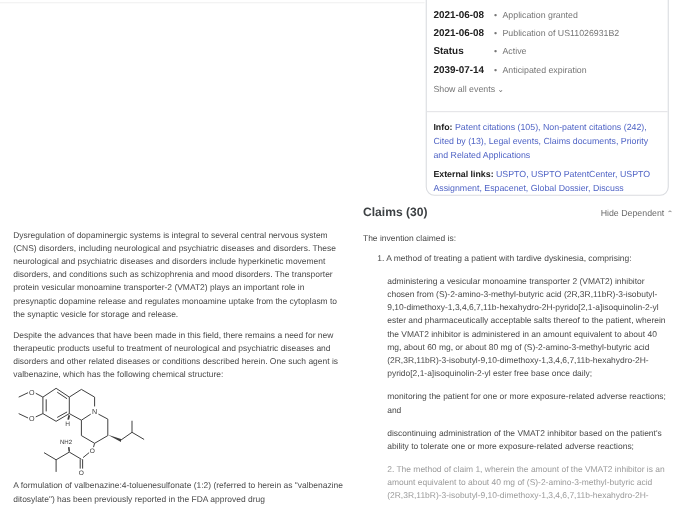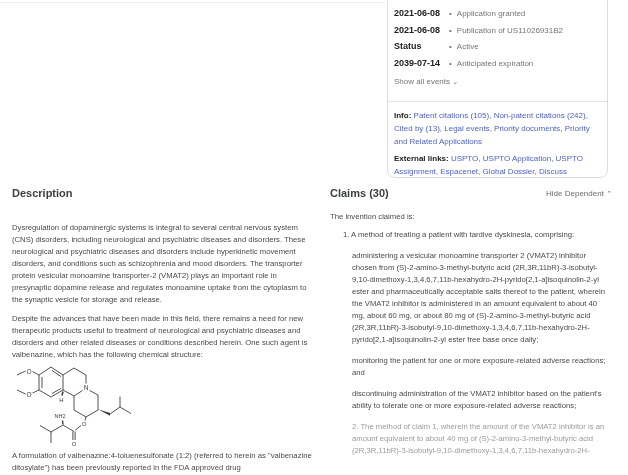--- a/index.html
+++ b/index.html
@@ -79,30 +79,29 @@
         <span class="t-label">Anticipated expiration</span>
       </div>
     </div>
   <div class="show-all">
     <span>Show all events</span>
     <span class="chev">⌄</span>
   </div>
   <div class="card-divider"></div>
   <div class="info-block">
     <b>Info:</b>
-    <span id="info-links"><span class="link">Patent citations (105)</span>, <span class="link">Non-patent citations (242)</span>, <span class="link">Cited by (13)</span>, <span class="link">Legal events</span>, <span class="link">Priority documents</span>, <span class="link">Priority and Related Applications</span></span>
+    <span id="info-links"><span class="link">Patent citations (105)</span>, <span class="link">Non-patent citations (242)</span>, <span class="link">Cited by (13)</span>, <span class="link">Legal events</span>, <span class="link">Claims documents</span>, <span class="link">Priority and Related Applications</span></span>
   </div>
   <div class="ext-block">
     <b>External links:</b>
-    <span id="ext-links"><span class="link">USPTO</span>, <span class="link">USPTO Application</span>, <span class="link">USPTO Assignment</span>, <span class="link">Espacenet</span>, <span class="link">Global Dossier</span>, <span class="link">Discuss</span></span>
+    <span id="ext-links"><span class="link">USPTO</span>, <span class="link">USPTO PatentCenter</span>, <span class="link">USPTO Assignment</span>, <span class="link">Espacenet</span>, <span class="link">Global Dossier</span>, <span class="link">Discuss</span></span>
   </div>
 </div>
 
 <div class="desc-col">
-  <div class="col-h">Description</div>
   <div class="desc-paras" id="desc-paras">
       <p>Dysregulation of dopaminergic systems is integral to several central nervous system (CNS) disorders, including neurological and psychiatric diseases and disorders. These neurological and psychiatric diseases and disorders include hyperkinetic movement disorders, and conditions such as schizophrenia and mood disorders. The transporter protein vesicular monoamine transporter-2 (VMAT2) plays an important role in presynaptic dopamine release and regulates monoamine uptake from the cytoplasm to the synaptic vesicle for storage and release.</p>
       <p>Despite the advances that have been made in this field, there remains a need for new therapeutic products useful to treatment of neurological and psychiatric diseases and disorders and other related diseases or conditions described herein. One such agent is valbenazine, which has the following chemical structure:</p>
     </div>
 
   <div class="structure" title="valbenazine chemical structure">
     <svg width="132" height="88" viewBox="0 0 132 88" fill="none" stroke="#3d3d3d" stroke-width="0.9">
 
       <path d="M39,5 L51,13 L51,28 L39,35 L27,28 L27,13 Z"></path>
       <path d="M40,8.5 L49,14.5 M49,26.5 L40,31.5 M30,15 L30,26"></path>

